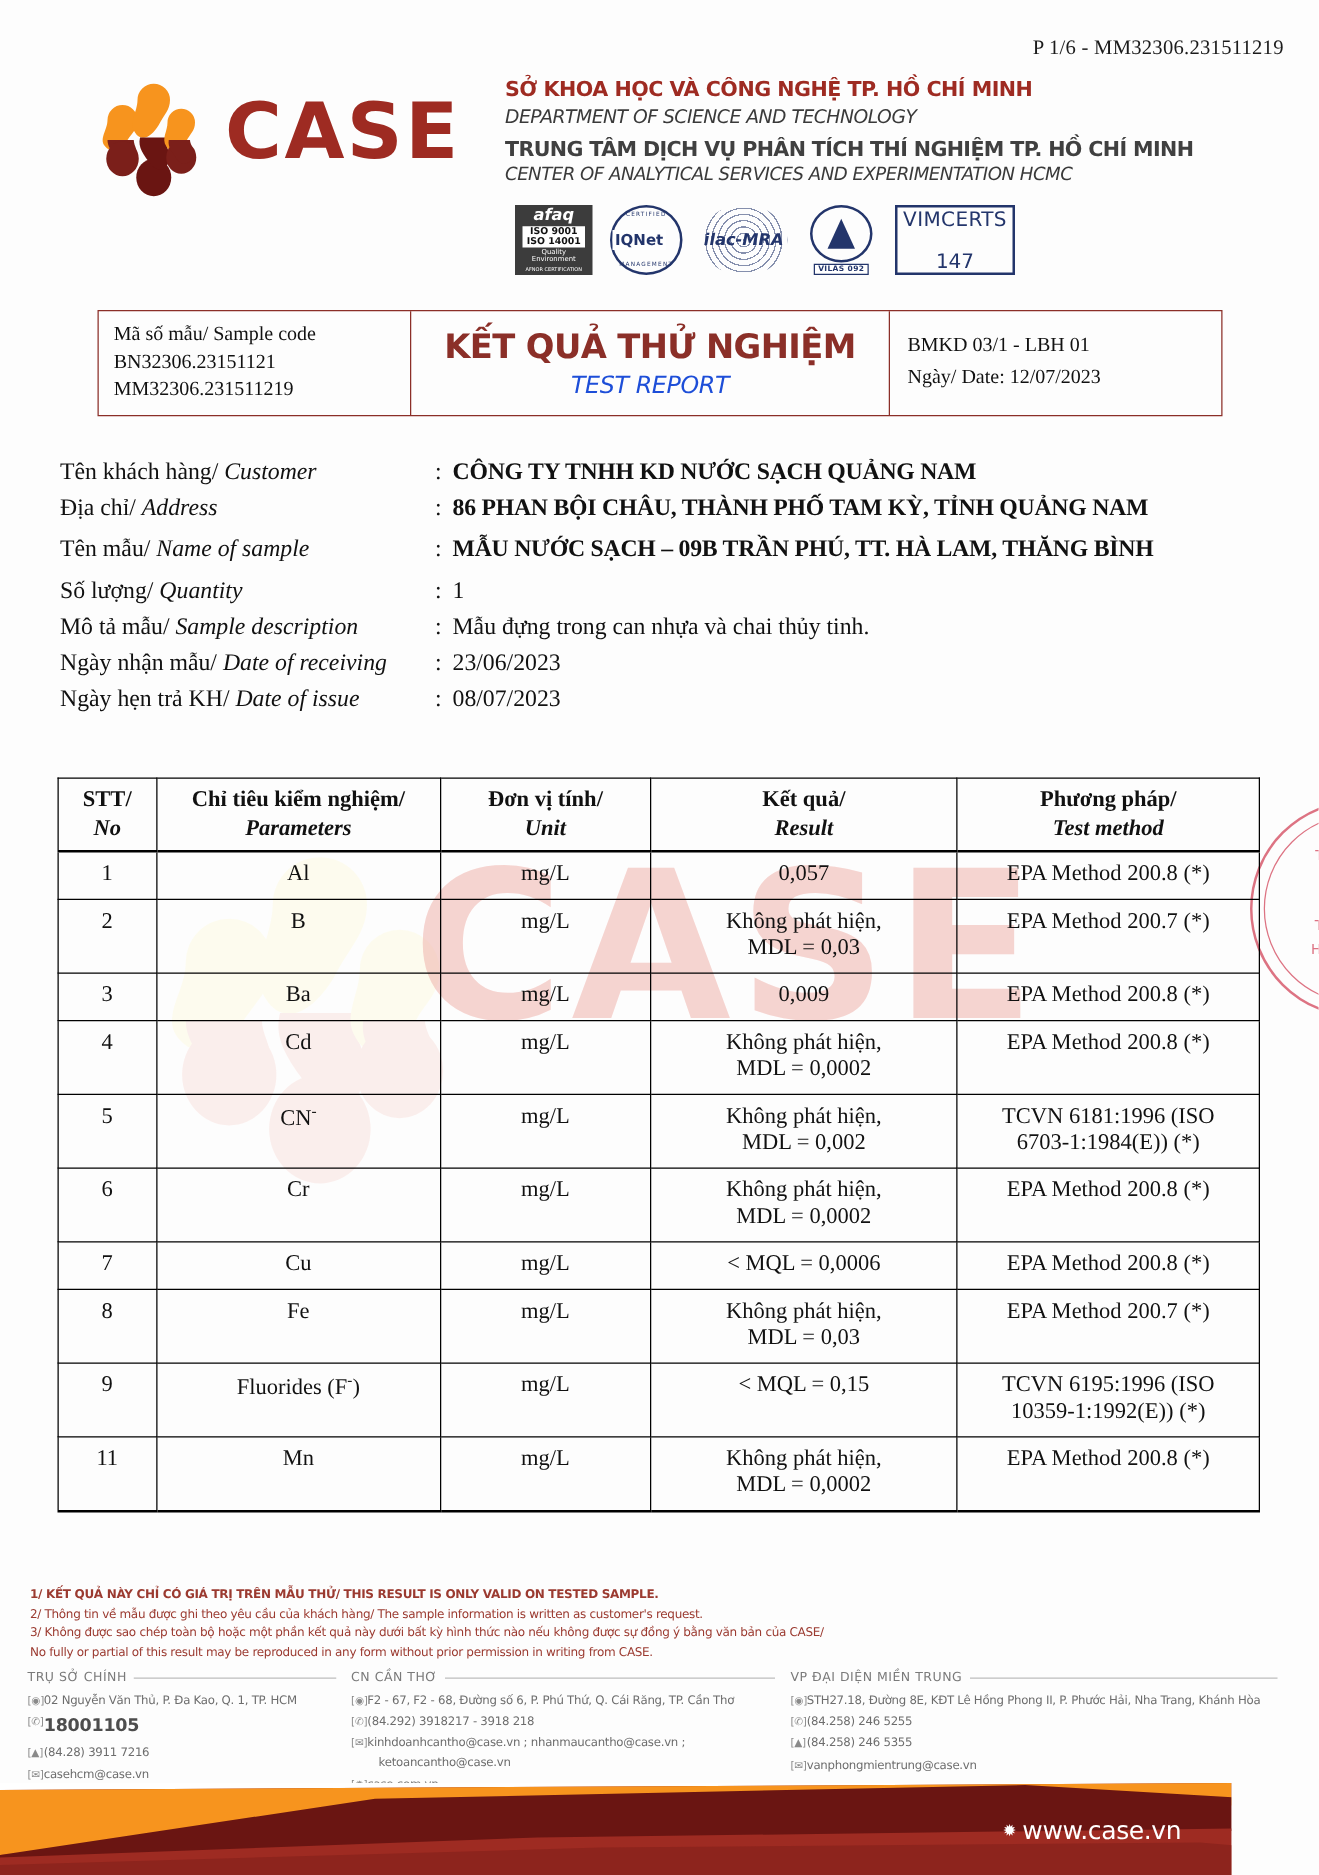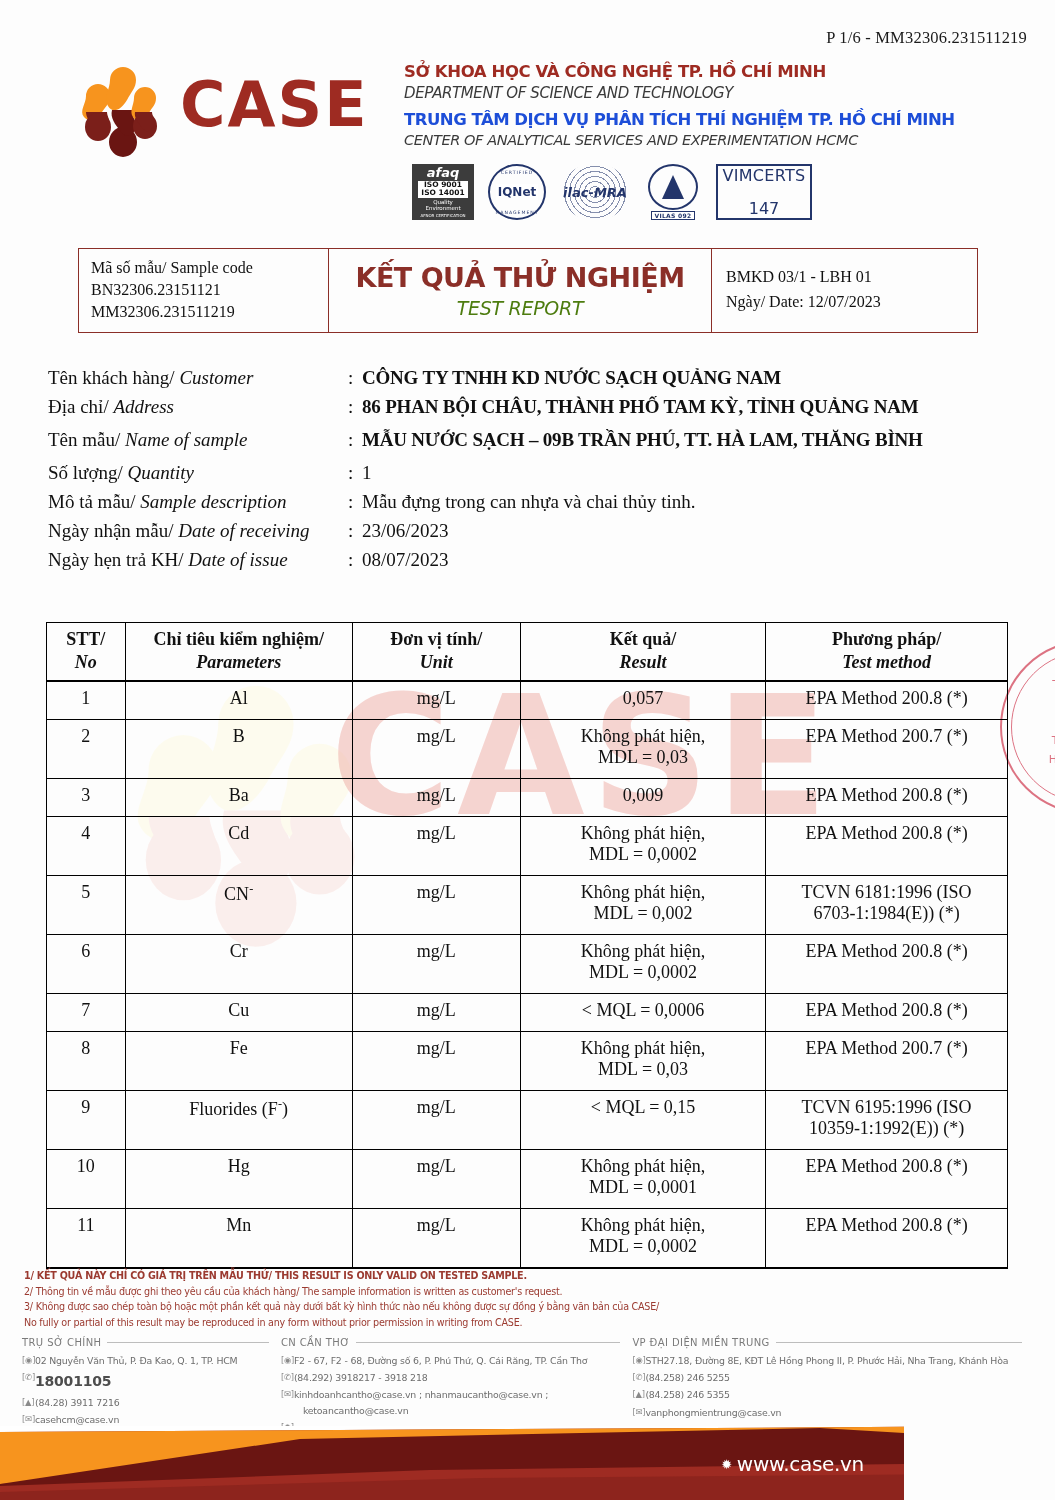--- a/index.html
+++ b/index.html
@@ -75,21 +75,21 @@
     font-size: 15px;
     color: #3a3a3a;
     letter-spacing: -0.4px;
     margin-top: 3px;
     white-space: nowrap;
   }
   .org .l3 {
     font-family: "DejaVu Sans", sans-serif;
     font-weight: bold;
     font-size: 16.5px;
-    color: #1d4ed8;
+    color: #404040;
     letter-spacing: -0.5px;
     margin-top: 8px;
     white-space: nowrap;
   }
   .org .l4 {
     font-family: "DejaVu Sans", sans-serif;
     font-style: italic;
     font-size: 14.5px;
     color: #3a3a3a;
     letter-spacing: -0.4px;
@@ -122,21 +122,21 @@
     background: #fff; color: #111; font-size: 7.5px; font-weight: bold;
     line-height: 1.15; width: 50px; text-align: center; margin-top: 1px;
   }
   .afaq .q { font-size: 5.5px; line-height: 1.2; margin-top: 1px; text-align: center;}
   .afaq .foot { font-size: 4px; margin-top: 1px; }
 
   .iqnet {
     width: 58px; height: 56px;
     border-radius: 50%;
     border: 2.5px solid #23356b;
-    display: flex; align-items: center; justify-content: center;
+    display: flex; align-items: center; 
     position: relative;
     box-sizing: border-box;
   }
   .iqnet .inner {
     font-family: "DejaVu Sans", sans-serif;
     font-weight: bold; font-size: 12px; color: #23356b;
     background: #fff; padding: 1px 2px;
   }
   .iqnet .top-t, .iqnet .bot-t {
     position: absolute; left: 0; right: 0; text-align: center;
@@ -225,21 +225,21 @@
     font-family: "DejaVu Sans", sans-serif;
     font-weight: bold;
     font-size: 27px;
     color: #8b2f28;
     letter-spacing: -0.5px;
   }
   .tb-mid .en {
     font-family: "DejaVu Sans", sans-serif;
     font-style: italic;
     font-size: 19px;
-    color: #4d7c0f;
+    color: #1d4ed8;
     margin-top: 4px;
     letter-spacing: -0.3px;
   }
   .tb-right {
     width: 265px;
     padding: 16px 0 0 14px;
     font-size: 16px;
     line-height: 1.55;
   }
 
@@ -391,21 +391,21 @@
     line-height: 1.7;
   }
   .cline.bold .ctext { font-weight: bold; color: #4d4d4d; font-size: 14px; }
   .ctext { flex: 1; }
   .ctext .sub { display: block; padding-left: 9px; }
 
   
   .banner {
     position: absolute;
     left: 0; bottom: 0;
-    width: 904px; height: 74px;
+    width: 985px; height: 74px;
     overflow: hidden;
   }
   .banner .site {
     position: absolute;
     right: 40px; top: 26px;
     font-family: "DejaVu Sans", sans-serif;
     font-size: 20px;
     color: #ffffff;
     letter-spacing: -0.3px;
     z-index: 5;
@@ -631,27 +631,20 @@
           <td class="c-meth"><span>EPA Method 200.7 (*)</span></td>
         </tr>
         <tr>
           <td class="c-no">9</td>
           <td class="c-param">Fluorides (F<sup class="minus">-</sup>)</td>
           <td class="c-unit">mg/L</td>
           <td class="c-res"><span>&lt; MQL = 0,15</span></td>
           <td class="c-meth"><span>TCVN 6195:1996 (ISO</span><span class="res-line2">10359-1:1992(E)) (*)</span></td>
         </tr>
         <tr>
-          <td class="c-no">10</td>
-          <td class="c-param">Hg</td>
-          <td class="c-unit">mg/L</td>
-          <td class="c-res"><span>Không phát hiện,</span><span class="res-line2">MDL = 0,0001</span></td>
-          <td class="c-meth"><span>EPA Method 200.8 (*)</span></td>
-        </tr>
-        <tr>
           <td class="c-no">11</td>
           <td class="c-param">Mn</td>
           <td class="c-unit">mg/L</td>
           <td class="c-res"><span>Không phát hiện,</span><span class="res-line2">MDL = 0,0002</span></td>
           <td class="c-meth"><span>EPA Method 200.8 (*)</span></td>
         </tr>
       </tbody>
   </table>
 
   <div class="notes">

